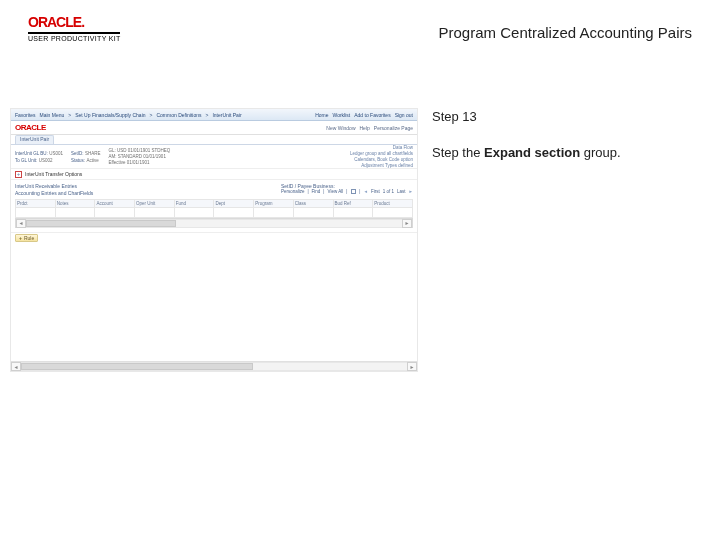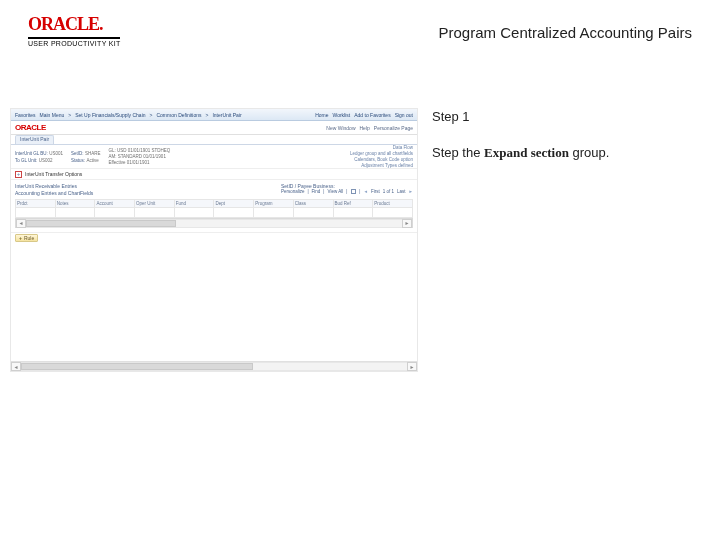--- a/index.html
+++ b/index.html
@@ -1,29 +1,29 @@
 <!DOCTYPE html>
 <html><head>
 <meta charset="utf-8">
 <style>
   * { box-sizing: border-box; margin: 0; padding: 0; }
   html, body { width: 720px; height: 540px; font-family: Arial, Helvetica, sans-serif; background: #fff; }
   .page { width: 720px; height: 540px; position: relative; }
   
   .logo-area { position: absolute; top: 14px; left: 28px; }
-  .oracle-logo { font-family: Liberation Serif, serif; font-weight: bold; color: #d60000; font-size: 18px; letter-spacing: -1px; }
+  .oracle-logo { font-family: Liberation Sans, sans-serif; font-weight: bold; color: #d60000; font-size: 14px; letter-spacing: -1px; }
   .oracle-logo .dot { color: #d60000; }
   .logo-divider { border-top: 2px solid #000; width: 92px; margin-top: 2px; }
   .upk-line { font-size: 7px; letter-spacing: 0.3px; color: #000; margin-top: 1px; }
   
   .page-title { position: absolute; top: 24px; right: 28px; font-size: 15px; color: #222; }
   
   .instr-panel { position: absolute; top: 108px; left: 432px; width: 260px; font-size: 13px; color: #222; line-height: 1.4; }
   .instr-step { margin-bottom: 18px; }
-  .instr-body strong { font-weight: bold; font-family: Liberation Serif, serif; }
+  .instr-body strong { font-weight: bold; }
   
   .shot { position: absolute; top: 108px; left: 10px; width: 408px; height: 264px; border: 1px solid #e8e8e8; background: #fff; font-size: 5px; overflow: hidden; }
   .shot-topbar { height: 12px; background: linear-gradient(#f2f6fb, #dce8f5); border-bottom: 1px solid #b9cbe0; display: flex; align-items: center; padding: 0 4px; gap: 4px; color: #2a4a7a; }
   .shot-topbar span { white-space: nowrap; }
   .shot-topbar .right { margin-left: auto; display: flex; gap: 4px; }
   .shot-orabar { height: 14px; display: flex; align-items: center; justify-content: space-between; padding: 0 4px; border-bottom: 1px solid #e0e0e0; color: #5a6a88; }
   .shot-orabar .mini-logo { color: #d60000; font-weight: bold; font-size: 8px; letter-spacing: -0.5px; }
   .shot-orabar .right { display: flex; gap: 4px; }
   .shot-tabrow { height: 10px; border-bottom: 1px solid #cdd7e6; display: flex; align-items: flex-end; padding-left: 4px; }
   .shot-tab { height: 9px; background: #eaf0f8; border: 1px solid #cdd7e6; border-bottom: none; border-radius: 2px 2px 0 0; padding: 0 4px; color: #4a628a; margin-right: 2px; }
@@ -63,21 +63,21 @@
 
   <div class="logo-area">
     <div class="oracle-logo"><span>ORACLE</span><span class="dot">.</span></div>
     <div class="logo-divider"></div>
     <div class="upk-line">USER PRODUCTIVITY KIT</div>
   </div>
 
   <div class="page-title">Program Centralized Accounting Pairs</div>
 
   <div class="instr-panel">
-    <div class="instr-step">Step 1</div>
+    <div class="instr-step">Step 13</div>
     <div class="instr-body">
       <span>Step the </span><strong>Expand section</strong><span> group.</span>
     </div>
   </div>
 
   <div class="shot">
 
     <div class="shot-topbar">
       <span>Favorites</span>
       <span>Main Menu</span>

